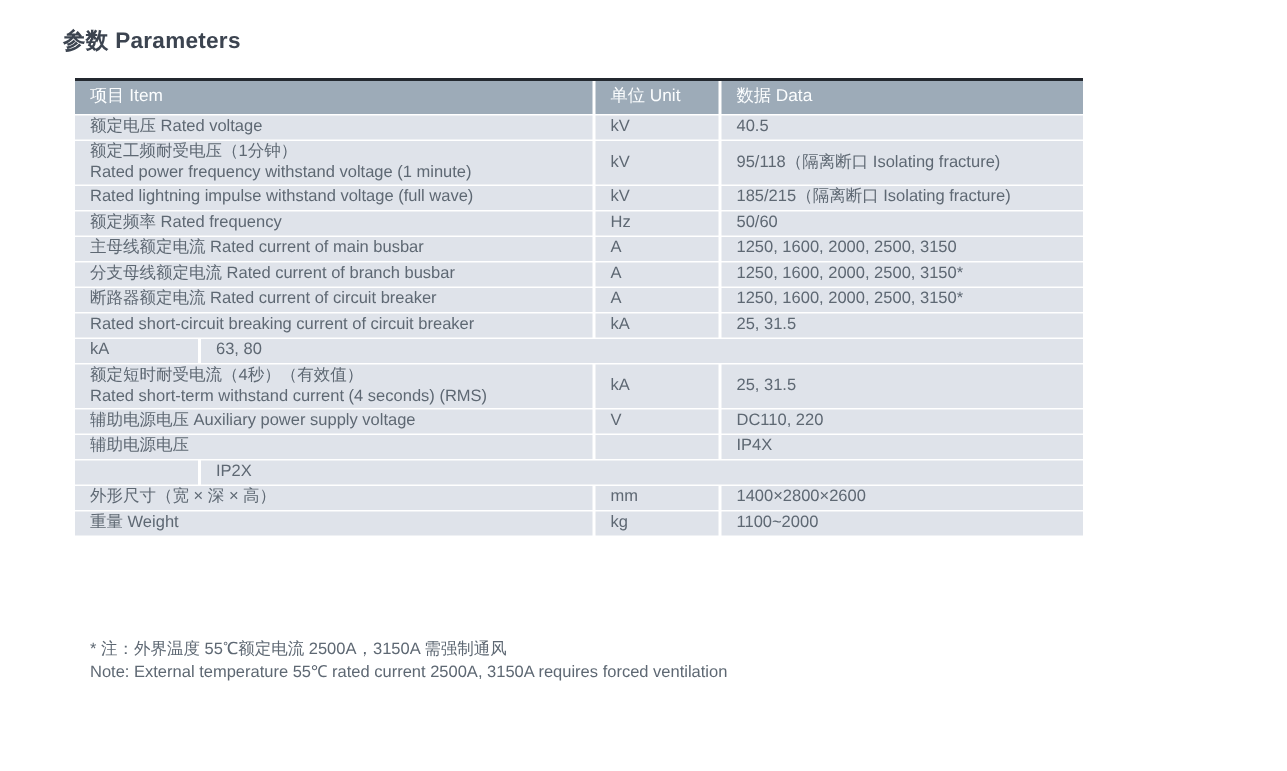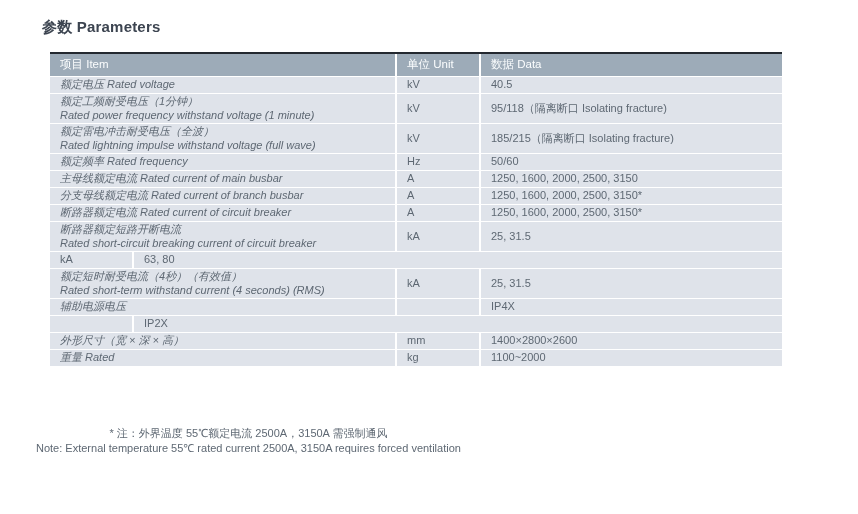--- a/index.html
+++ b/index.html
@@ -1,20 +1,20 @@
 <!DOCTYPE html>
 <html><head>
 <meta charset="utf-8">
 <style>
   * { margin: 0; padding: 0; box-sizing: border-box; }
   html, body { background: #ffffff; }
   body { font-family: "Liberation Sans", sans-serif; }
   .page {
     position: relative;
-    width: 782px;
+    width: 722px;
     height: 514px;
     background: #ffffff;
     overflow: hidden;
   }
   .title {
     position: absolute;
     left: 42px;
     top: 18px;
     font-size: 15px;
     font-weight: 600;
@@ -44,30 +44,29 @@
   }
   .td.item { flex: 0 0 345px; }
   .td.unit { flex: 0 0 82px; }
   .td.data { flex: 1; }
   .thead .td {
     background: #9dabb8;
     color: #fbfdfe;
     min-height: 22px;
     font-size: 11.5px;
   }
-  .l { display: block; font-style: italic; }
+  .l { display: block; }
   .l:empty { display: none; }
   .footnote {
     position: absolute;
-    left: 36px;
+    left: 60px;
     top: 426px;
     font-size: 11px;
     line-height: 15px;
     color: #5e6873;
-    text-align: center;
   }
 </style>
 </head>
 <body>
 
 <div class="page">
   <div class="title">参数 Parameters</div>
 
   <div class="table">
     <div class="tr thead">
@@ -89,21 +88,20 @@
       <div class="td item">
         <span class="l">额定工频耐受电压（1分钟）</span>
         <span class="l">Rated power frequency withstand voltage (1 minute)</span>
       </div>
       <div class="td unit">kV</div>
       <div class="td data">95/118（隔离断口 Isolating fracture)</div>
     </div>
 
     <div class="tr">
       <div class="td item">
-        <span class="l">额定雷电冲击耐受电压（全波）</span>
         <span class="l">Rated lightning impulse withstand voltage (full wave)</span>
       </div>
       <div class="td unit">kV</div>
       <div class="td data">185/215（隔离断口 Isolating fracture)</div>
     </div>
 
     <div class="tr">
       <div class="td item">
         <span class="l">额定频率 Rated frequency</span>
 
@@ -134,41 +132,48 @@
       <div class="td item">
         <span class="l">断路器额定电流 Rated current of circuit breaker</span>
 
       </div>
       <div class="td unit">A</div>
       <div class="td data">1250, 1600, 2000, 2500, 3150*</div>
     </div>
 
     <div class="tr">
       <div class="td item">
-        <span class="l">断路器额定短路开断电流</span>
         <span class="l">Rated short-circuit breaking current of circuit breaker</span>
       </div>
       <div class="td unit">kA</div>
       <div class="td data">25, 31.5</div>
     </div>
 
     <div class="tr">
       <div class="td unit">kA</div>
       <div class="td data">63, 80</div>
     </div>
 
     <div class="tr">
       <div class="td item">
         <span class="l">额定短时耐受电流（4秒）（有效值）</span>
         <span class="l">Rated short-term withstand current (4 seconds) (RMS)</span>
       </div>
       <div class="td unit">kA</div>
       <div class="td data">25, 31.5</div>
     </div>
 
+    <div class="tr">
+      <div class="td item">
+        <span class="l">辅助电源电压 Auxiliary power supply voltage</span>
+
+      </div>
+      <div class="td unit">V</div>
+      <div class="td data">DC110, 220</div>
+    </div>
 
     <div class="tr">
       <div class="td item">
         <span class="l">辅助电源电压</span>
 
       </div>
       <div class="td unit"></div>
       <div class="td data">IP4X</div>
     </div>
 
@@ -180,21 +185,21 @@
     <div class="tr">
       <div class="td item">
         <span class="l">外形尺寸（宽 × 深 × 高）</span>
       </div>
       <div class="td unit">mm</div>
       <div class="td data">1400×2800×2600</div>
     </div>
 
     <div class="tr">
       <div class="td item">
-        <span class="l">重量 Rated</span>
+        <span class="l">重量 Weight</span>
 
       </div>
       <div class="td unit">kg</div>
       <div class="td data">1100~2000</div>
     </div>
   </div>
 
   <div class="footnote">
     <div>* 注：外界温度 55℃额定电流 2500A，3150A 需强制通风</div>
     <div>Note: External temperature 55℃ rated current 2500A, 3150A requires forced ventilation</div>

